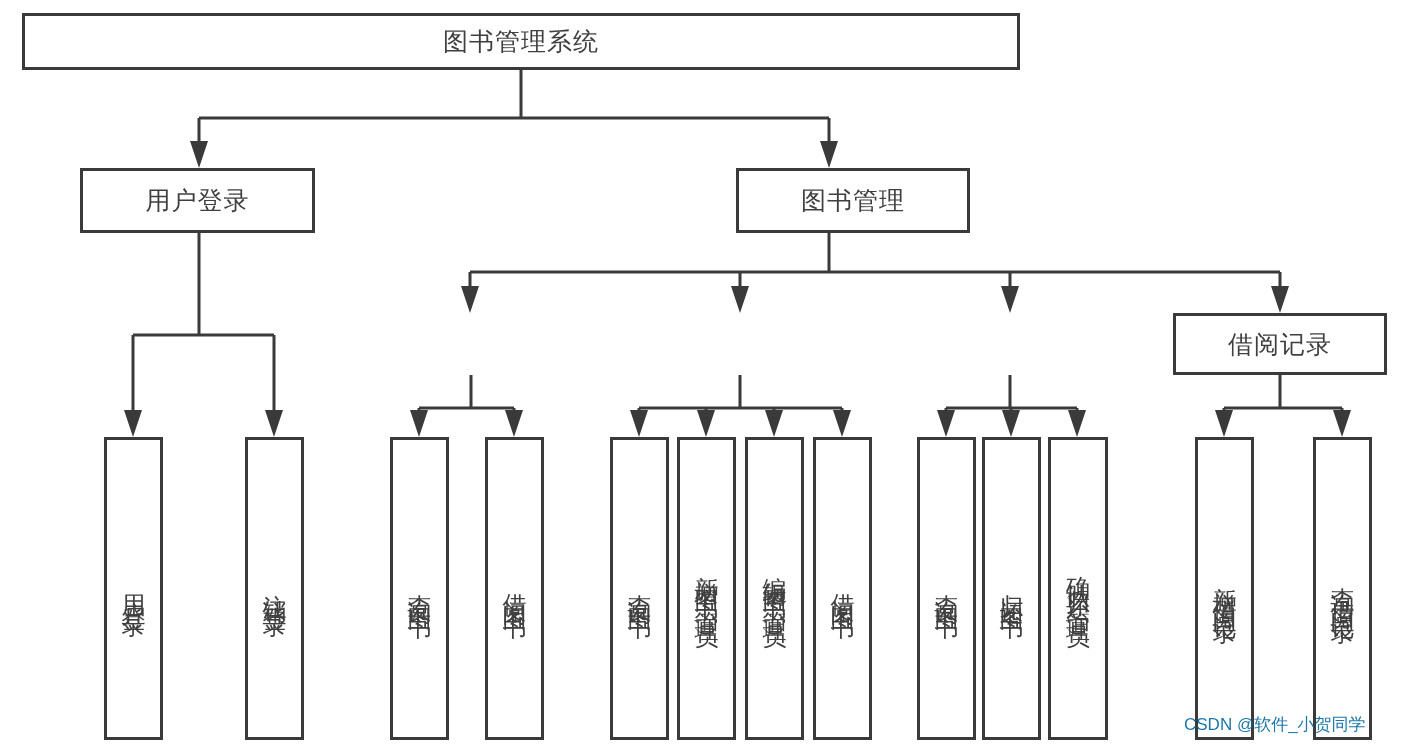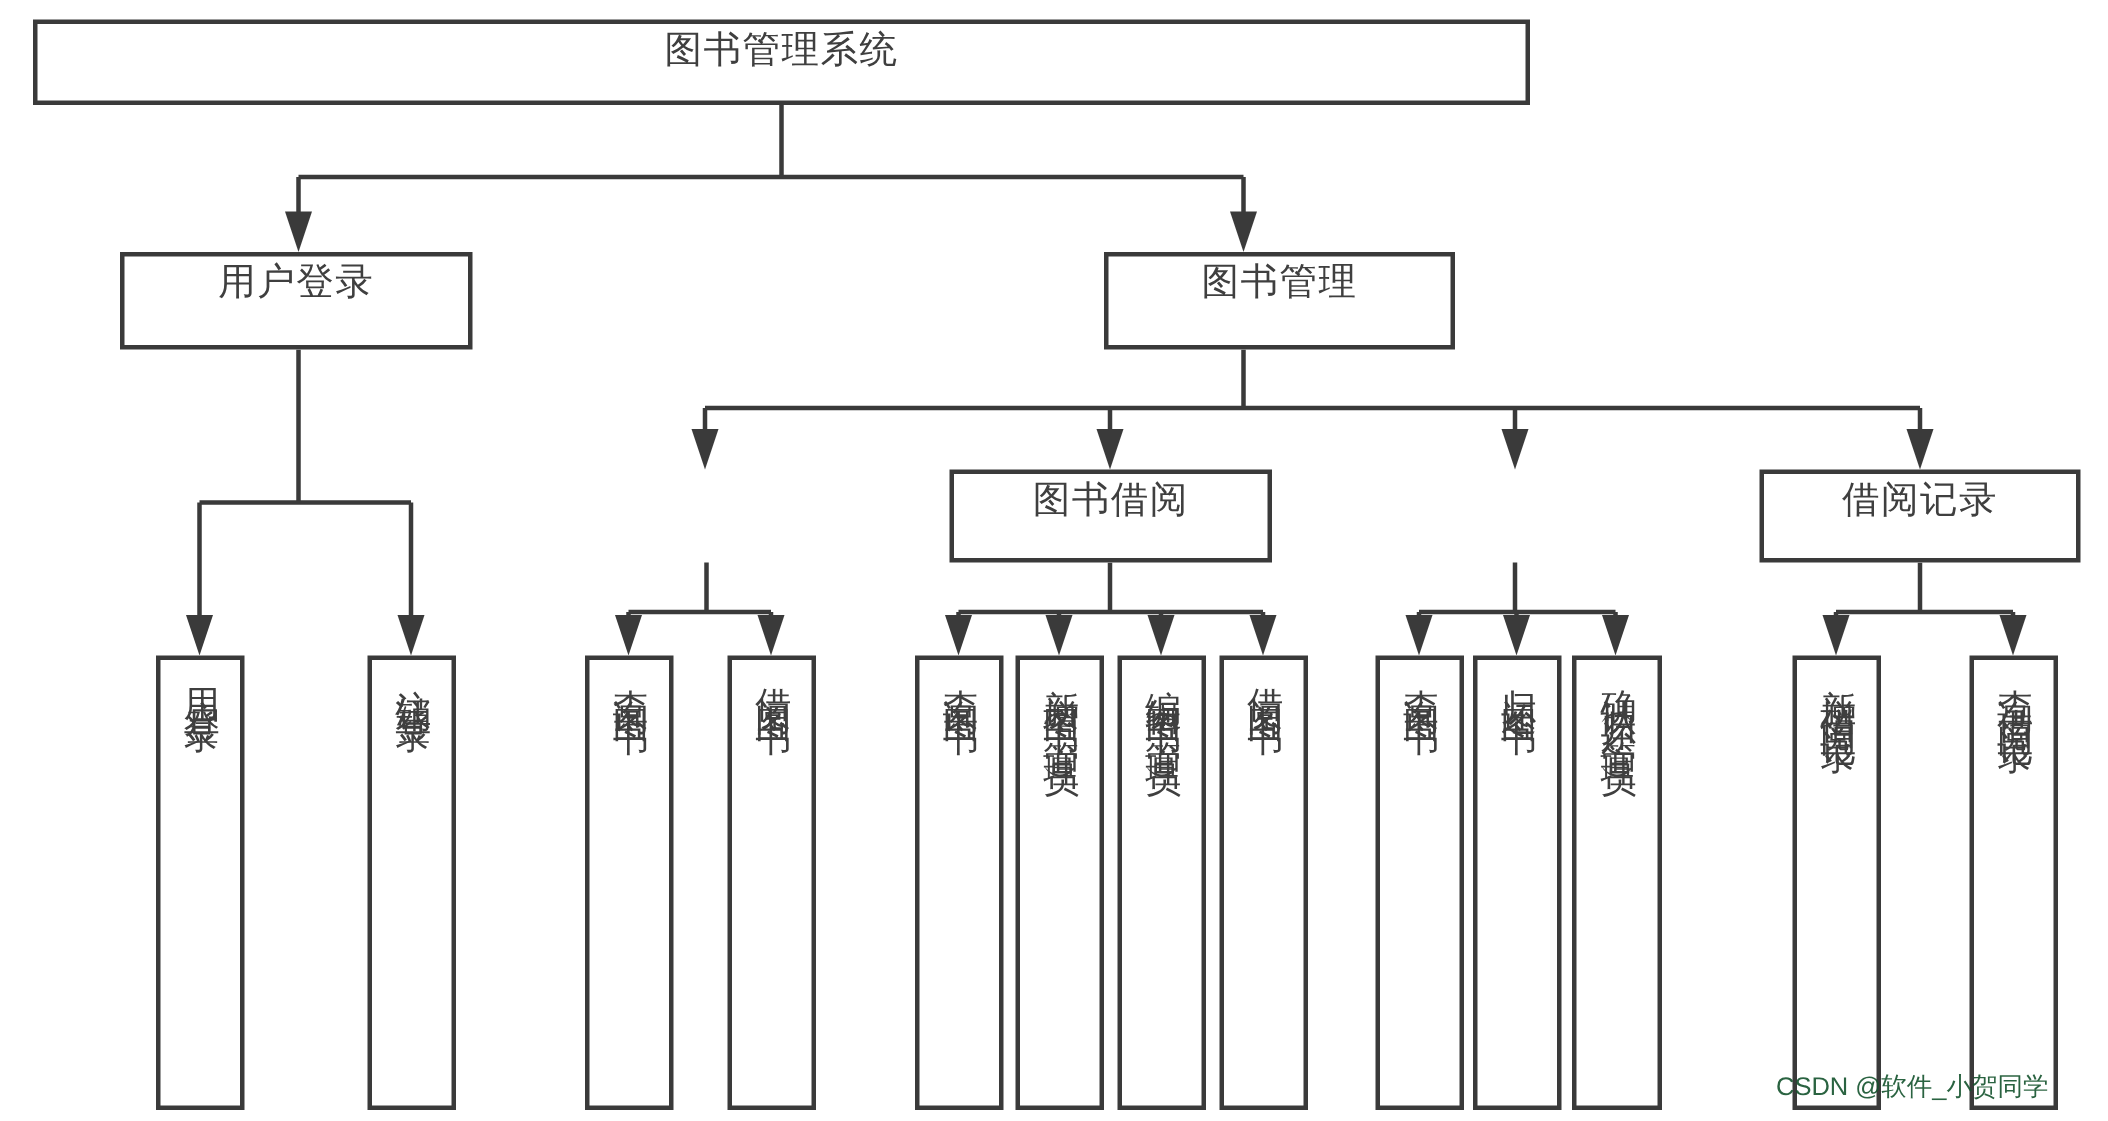--- a/index.html
+++ b/index.html
@@ -22,20 +22,21 @@
     width: 1405px;
     height: 747px;
     z-index: 1;
   }
   .box {
     position: absolute;
     box-sizing: border-box;
     background: #ffffff;
     border: 3px solid #3a3a3a;
     display: flex;
+    align-items: center;
     justify-content: center;
     color: #3f3f3f;
     z-index: 2;
   }
   .hbox .lbl {
     font-size: 25px;
     letter-spacing: 1px;
     white-space: nowrap;
   }
   .vbox .lbl {
@@ -43,21 +44,21 @@
     text-orientation: mixed;
     font-size: 24px;
     letter-spacing: 7px;
     line-height: 1;
   }
   .watermark {
     position: absolute;
     left: 1184px;
     top: 713px;
     font-size: 17px;
-    color: #14532d;
+    color: #0369a1;
     opacity: 0.9;
     white-space: nowrap;
     z-index: 3;
   }
 </style>
 </head>
 <body>
 
 <div class="stage">
 
@@ -96,23 +97,20 @@
     <span class="lbl">图书管理系统</span>
   </div>
 
   <div class="box hbox" style="left:80px;top:168px;width:235px;height:65px">
     <span class="lbl">用户登录</span>
   </div>
   <div class="box hbox" style="left:736px;top:168px;width:234px;height:65px">
     <span class="lbl">图书管理</span>
   </div>
 
-  <div class="box hbox" style="left:633px;top:313px;width:215px;height:62px">
-    <span class="lbl">图书借阅</span>
-  </div>
   <div class="box hbox" style="left:1173px;top:313px;width:214px;height:62px">
     <span class="lbl">借阅记录</span>
   </div>
 
   <div class="box vbox" style="left:104px;top:437px;width:59px;height:303px">
     <span class="lbl">用户登录</span>
   </div>
   <div class="box vbox" style="left:245px;top:437px;width:59px;height:303px">
     <span class="lbl">注销登录</span>
   </div>

